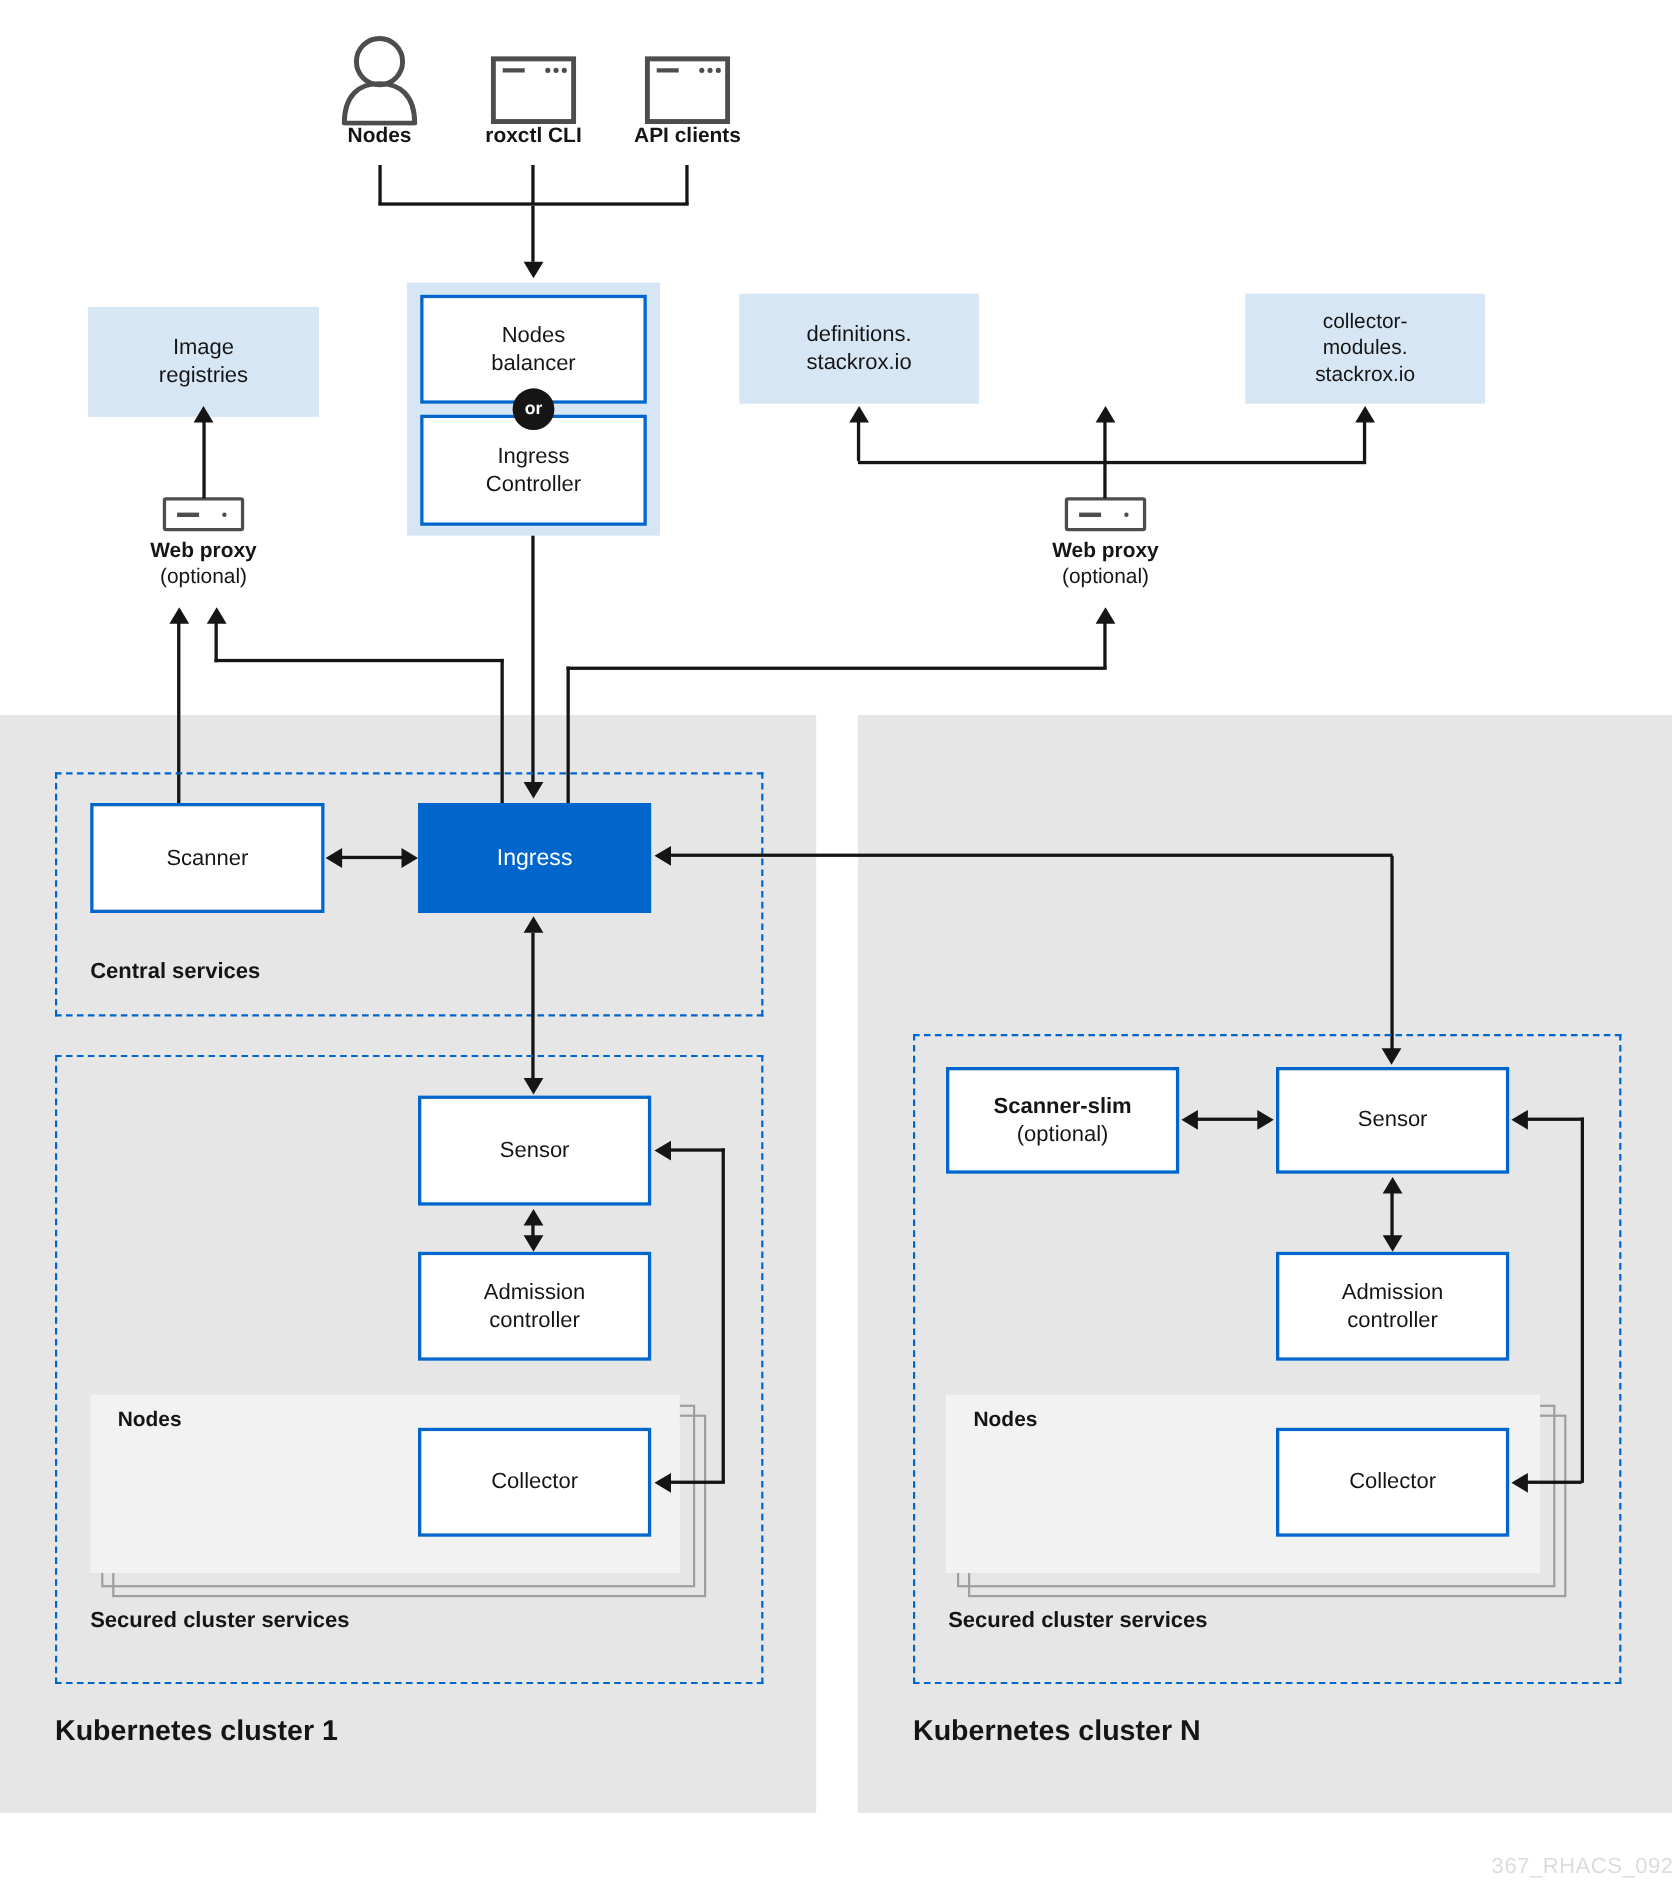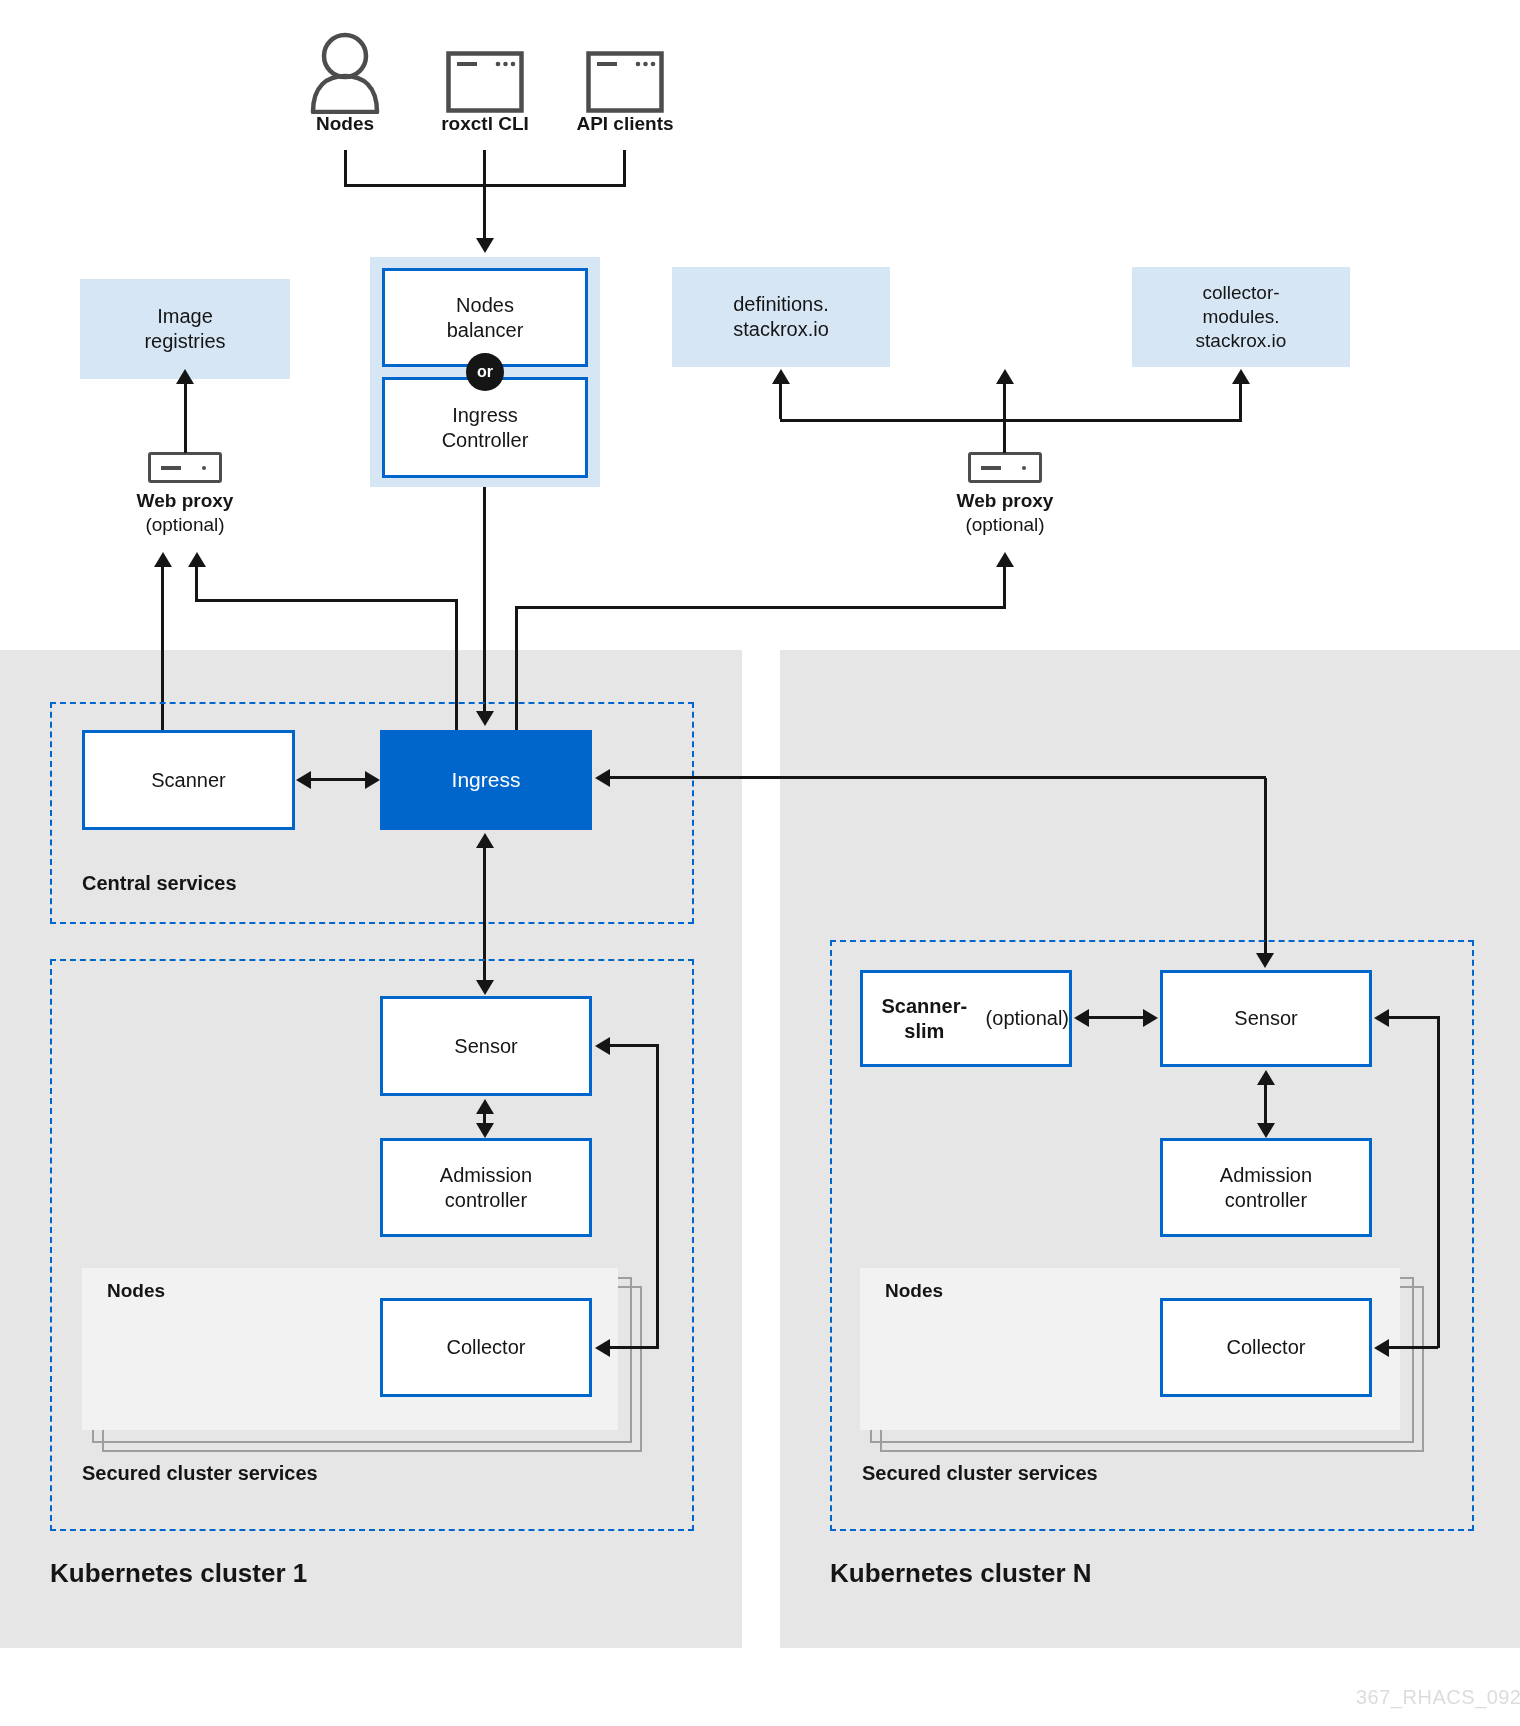--- a/index.html
+++ b/index.html
@@ -37,21 +37,21 @@
   .iconlabel{position:absolute;font-weight:bold;font-size:19px;text-align:center;color:var(--ink);}
   .sublabel{position:absolute;font-weight:normal;font-size:19px;text-align:center;color:var(--ink);}
   .orb{position:absolute;width:38px;height:38px;border-radius:50%;background:var(--ink);
        color:#fff;display:flex;align-items:center;justify-content:center;font-size:16px;font-weight:bold;z-index:5;}
   .proxyicon{position:absolute;width:74px;height:31px;background:#fff;border:3px solid var(--icon);border-radius:3px;box-sizing:border-box;}
   .proxyicon .dash{position:absolute;left:10px;top:11px;width:20px;height:3.5px;background:var(--icon);}
   .proxyicon .dot{position:absolute;left:51px;top:11px;width:4px;height:4px;border-radius:50%;background:var(--icon);}
   .watermark{position:absolute;font-size:20px;color:#dcdcdc;letter-spacing:0.5px;}
   .subtext{font-weight:normal;}
   .mainlabel{font-weight:bold;}
-  .stack{display:flex;flex-direction:row;align-items:center;justify-content:center;}
+  .stack{display:flex;flex-direction:column;align-items:center;justify-content:center;}
 </style>
 </head>
 <body>
 
 <div class="canvas">
 
   <div class="panel" style="left:0;top:650px;width:742px;height:998px;"></div>
   <div class="panel" style="left:780px;top:650px;width:740px;height:998px;"></div>
 
   <svg class="abs" style="left:305px;top:30px;" width="80" height="84" viewBox="0 0 80 84">

